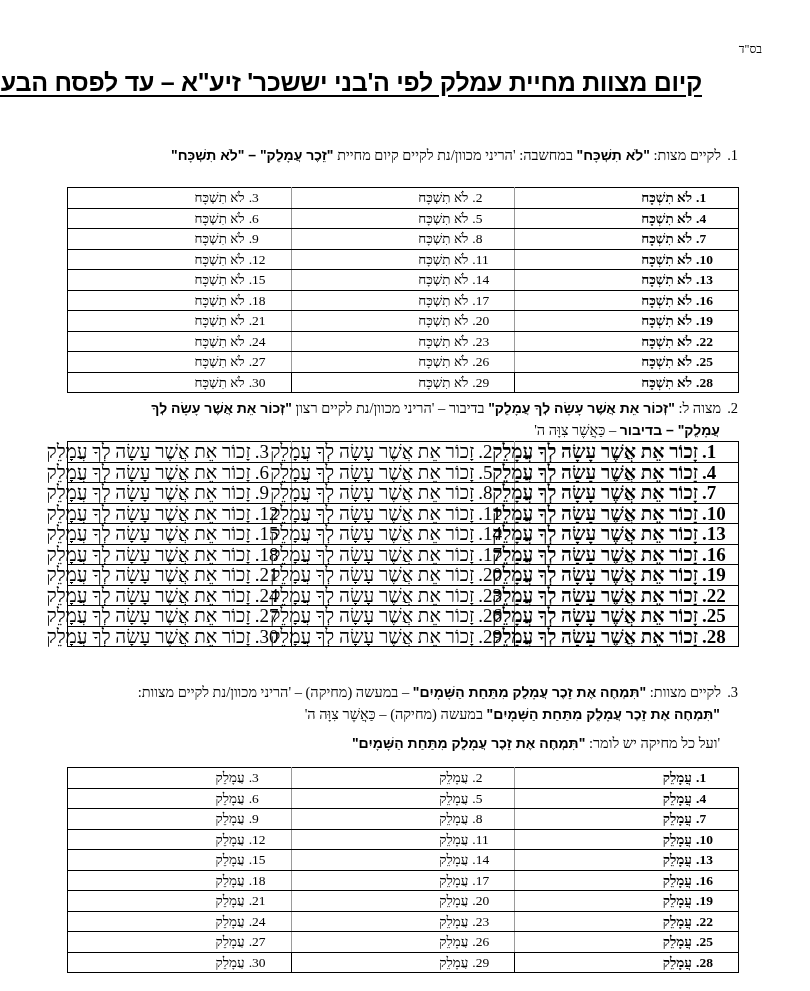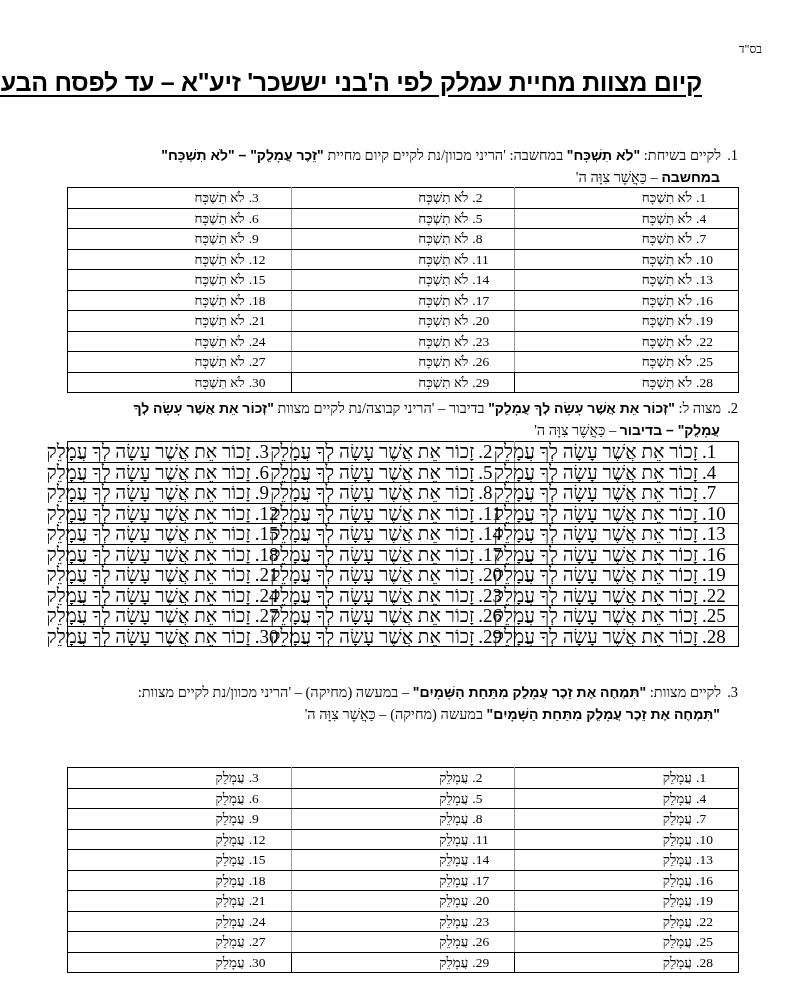--- a/index.html
+++ b/index.html
@@ -26,37 +26,36 @@
   .sec .sub { padding-right: 18px; }
   table.grid {
     position: absolute; left: 67px; width: 672px; border-collapse: collapse; direction: rtl;
     font-family: "Liberation Serif", serif; font-size: 13.5px; table-layout: fixed;
   }
   table.grid td {
     border-top: 1.5px solid #000; border-bottom: 1.5px solid #000;
     border-left: 1.5px solid #9a9a9a; border-right: 1.5px solid #9a9a9a;
     padding: 0 18px 0 0; height: 19.5px; line-height: 19px; white-space: nowrap; text-align: right;
   }
-  table.grid td:first-child { border-right: 1.5px solid #000; }
+  table.grid td:first-child { border-right: 1.5px solid #000; font-weight: bold; }
   table.grid td:last-child { border-left: 1.5px solid #000; font-family: Liberation Serif, serif; }
   table.grid tr:last-child td { border-left-color: #000; border-right-color: #000; margin-top: 23px; }
   table.grid.t2 td { padding-right: 12px; font-size: 19px; }
   table.grid.t3 td { height: 19.5px; }
   .n { display: inline-block; min-width: 24px; text-align: left; margin-left: 4px; }
 </style>
 </head>
 <body>
 
 <div class="page">
   <div class="bsd">בס"ד</div>
   <div class="title">קיום מצוות מחיית עמלק לפי ה'בני יששכר' זיע"א – עד לפסח הבעל"ט</div>
 
   <div class="sec" style="top:144px;">
-    <div><span class="num">1.</span><span>לקיים בשיחת: </span><b>"לֹא תִשְׁכָּח"</b><span> במחשבה: 'הריני מכוון/נת לקיים קיום מחיית </span><b>"זֵכֶר עֲמָלֵק" – "לֹא תִשְׁכָּח"</b></div>
-    <div class="sub"><b>במחשבה</b><span> – כַּאֲשֶׁר צִוָּה ה'</span></div>
+    <div><span class="num">1.</span><span>לקיים מצות: </span><b>"לֹא תִשְׁכָּח"</b><span> במחשבה: 'הריני מכוון/נת לקיים קיום מחיית </span><b>"זֵכֶר עֲמָלֵק" – "לֹא תִשְׁכָּח"</b></div>
   </div>
   <table class="grid t1" style="top:187px;">
       <tbody>
         <tr>
           <td><span class="n">1.</span><span>לֹא תִשְׁכָּח</span></td>
           <td><span class="n">2.</span><span>לֹא תִשְׁכָּח</span></td>
           <td><span class="n">3.</span><span>לֹא תִשְׁכָּח</span></td>
         </tr>
         <tr>
           <td><span class="n">4.</span><span>לֹא תִשְׁכָּח</span></td>
@@ -100,21 +99,21 @@
         </tr>
         <tr>
           <td><span class="n">28.</span><span>לֹא תִשְׁכָּח</span></td>
           <td><span class="n">29.</span><span>לֹא תִשְׁכָּח</span></td>
           <td><span class="n">30.</span><span>לֹא תִשְׁכָּח</span></td>
         </tr>
       </tbody>
     </table>
 
   <div class="sec" style="top:397px;">
-    <div><span class="num">2.</span><span>מצוה ל: </span><b>"זְכוֹר אֵת אֲשֶׁר עָשָׂה לְךָ עֲמָלֵק"</b><span> בדיבור – 'הריני קבוצה/נת לקיים מצוות </span><b>"זְכוֹר אֵת אֲשֶׁר עָשָׂה לְךָ</b></div>
+    <div><span class="num">2.</span><span>מצוה ל: </span><b>"זְכוֹר אֵת אֲשֶׁר עָשָׂה לְךָ עֲמָלֵק"</b><span> בדיבור – 'הריני מכוון/נת לקיים רצון </span><b>"זְכוֹר אֵת אֲשֶׁר עָשָׂה לְךָ</b></div>
     <div class="sub"><b>עֲמָלֵק" – בדיבור</b><span> – כַּאֲשֶׁר צִוָּה ה'</span></div>
   </div>
   <table class="grid t2" style="top:441px;">
       <tbody>
         <tr>
           <td><span class="n">1.</span><span>זָכוֹר אֵת אֲשֶׁר עָשָׂה לְךָ עֲמָלֵק</span></td>
           <td><span class="n">2.</span><span>זָכוֹר אֵת אֲשֶׁר עָשָׂה לְךָ עֲמָלֵק</span></td>
           <td><span class="n">3.</span><span>זָכוֹר אֵת אֲשֶׁר עָשָׂה לְךָ עֲמָלֵק</span></td>
         </tr>
         <tr>
@@ -161,20 +160,21 @@
           <td><span class="n">28.</span><span>זָכוֹר אֵת אֲשֶׁר עָשָׂה לְךָ עֲמָלֵק</span></td>
           <td><span class="n">29.</span><span>זָכוֹר אֵת אֲשֶׁר עָשָׂה לְךָ עֲמָלֵק</span></td>
           <td><span class="n">30.</span><span>זָכוֹר אֵת אֲשֶׁר עָשָׂה לְךָ עֲמָלֵק</span></td>
         </tr>
       </tbody>
     </table>
 
   <div class="sec" style="top:681px; width:720px;">
     <div><span class="num">3.</span><span>לקיים מצוות: </span><b>"תִּמְחֶה אֶת זֵכֶר עֲמָלֵק מִתַּחַת הַשָּׁמָיִם"</b><span> – במעשה (מחיקה) – 'הריני מכוון/נת לקיים מצוות:</span></div>
     <div class="sub"><b>"תִּמְחֶה אֶת זֵכֶר עֲמָלֵק מִתַּחַת הַשָּׁמָיִם"</b><span> במעשה (מחיקה) – כַּאֲשֶׁר צִוָּה ה'</span></div>
+    <div class="sub" style="margin-top:7px;"><span>'ועל כל מחיקה יש לומר: </span><b>"תִּמְחֶה אֶת זֵכֶר עֲמָלֵק מִתַּחַת הַשָּׁמָיִם"</b></div>
   </div>
   <table class="grid t3" style="top:767px;">
       <tbody>
         <tr>
           <td><span class="n">1.</span><span>עֲמָלֵק</span></td>
           <td><span class="n">2.</span><span>עֲמָלֵק</span></td>
           <td><span class="n">3.</span><span>עֲמָלֵק</span></td>
         </tr>
         <tr>
           <td><span class="n">4.</span><span>עֲמָלֵק</span></td>

